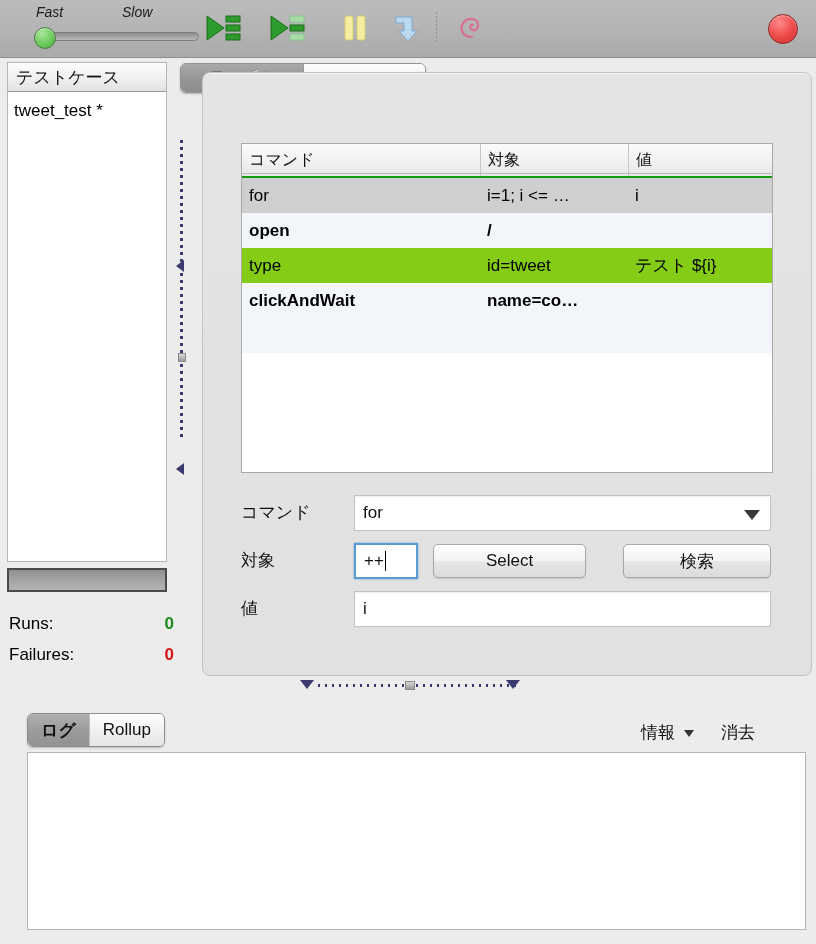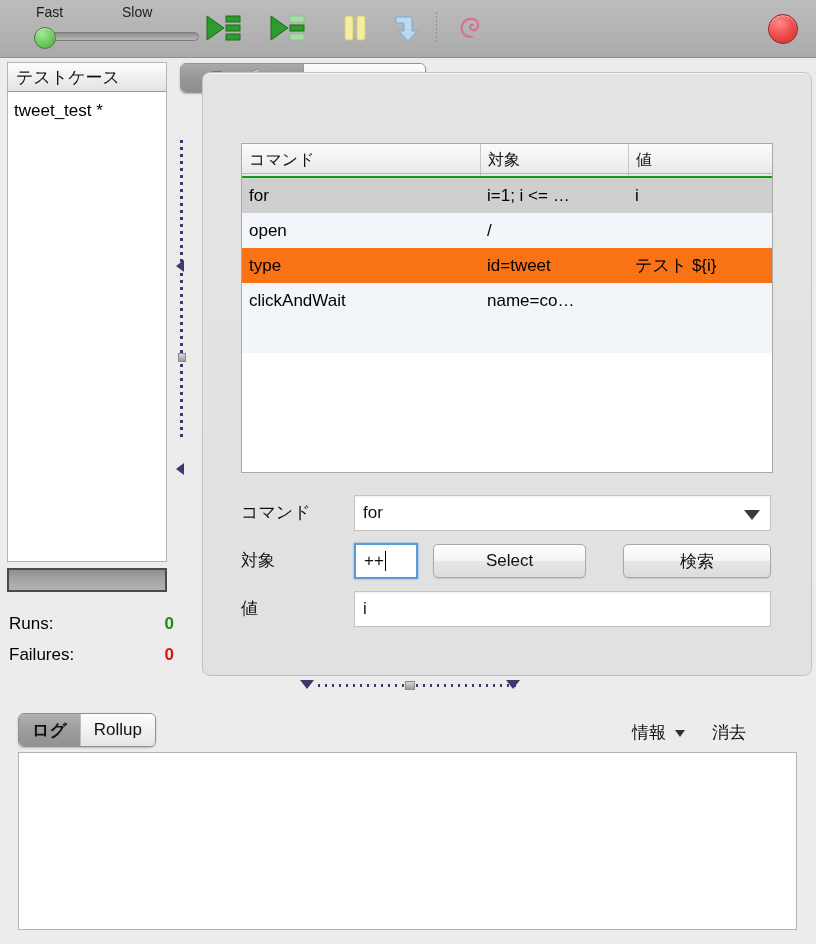--- a/index.html
+++ b/index.html
@@ -14,21 +14,21 @@
 
   
   #toolbar {
     position: absolute; left: 0; top: 0; width: 816px; height: 58px;
     background: linear-gradient(to bottom, #bcbcbc 0%, #b4b4b4 50%, #aaaaaa 100%);
     border-bottom: 1px solid #8e8e8e;
   }
   #speed-slider-wrap { position: absolute; left: 14px; top: 2px; width: 180px; height: 54px; }
   .speed-label {
     position: absolute; top: 2px; font-size: 14px; color: #1b1b1b;
-    font-family: "Liberation Sans", sans-serif; white-space: nowrap;
+    font-family: "Liberation Sans", sans-serif; white-space: nowrap; font-style: italic;
   }
   .speed-label.fast { left: 22px; }
   .speed-label.slow { left: 108px; }
   .slider-track {
     position: absolute; left: 20px; top: 30px; width: 165px; height: 9px;
     border-radius: 5px;
     background: linear-gradient(to bottom, #8c8c8c, #b9b9b9);
     border: 1px solid #7d7d7d;
   }
   .slider-knob {
@@ -147,22 +147,22 @@
   .th {
     font-size: 16px; color: #111; display: flex; align-items: center;
     padding-left: 7px; cursor: pointer; position: relative;
   }
   .th + .th { border-left: 1px solid #c6c6c6; }
   .col-cmd { width: 238px; }
   .col-tgt { width: 148px; }
   .col-val { width: 144px; }
 
   .cmd-row { display: flex; height: 35px; align-items: center; cursor: pointer; }
-  .cmd-row.odd  { background: #f97316; }
-  .cmd-row.even { background: #f2f5fa; }
+  .cmd-row.odd  { background: #84cc16; }
+  .cmd-row.even { background: #f2f5fa; font-weight: bold; }
   .cmd-row.selected { background: #cfcfcf; }
   .cmd-cell {
     font-size: 17px; color: #000; padding-left: 7px;
     white-space: nowrap; overflow: hidden;
   }
   .cmd-cell.c0 { width: 238px; }
   .cmd-cell.c1 { width: 148px; }
   .cmd-cell.c2 { width: 144px; }
 
   
@@ -217,21 +217,21 @@
     border-top: 9px solid #3a3a6e; cursor: pointer;
   }
   #hsplit-arrow-l { left: 100px; }
   #hsplit-arrow-r { left: 306px; }
   .hsplit-grip {
     position: absolute; left: 205px; top: 5px; width: 10px; height: 9px;
     background: linear-gradient(to bottom, #d9d9d9, #9b9b9b); border: 1px solid #8a8a8a;
   }
 
   
-  #log-panel { position: absolute; left: 12px; top: 706px; width: 785px; height: 228px; text-align: center; }
+  #log-panel { position: absolute; left: 21px; top: 706px; width: 785px; height: 228px; text-align: center; }
   #log-tabbar { position: relative; height: 46px; }
   #log-tabs {
     position: absolute; left: 6px; top: 7px; height: 34px;
     display: flex; border: 1px solid #8f8f8f; border-radius: 6px; overflow: hidden;
     box-shadow: 0 1px 2px rgba(0,0,0,.22);
   }
   .log-tab {
     display: flex; align-items: center; justify-content: center;
     padding: 0 13px; font-size: 17px; color: #111; cursor: pointer; user-select: none;
   }

